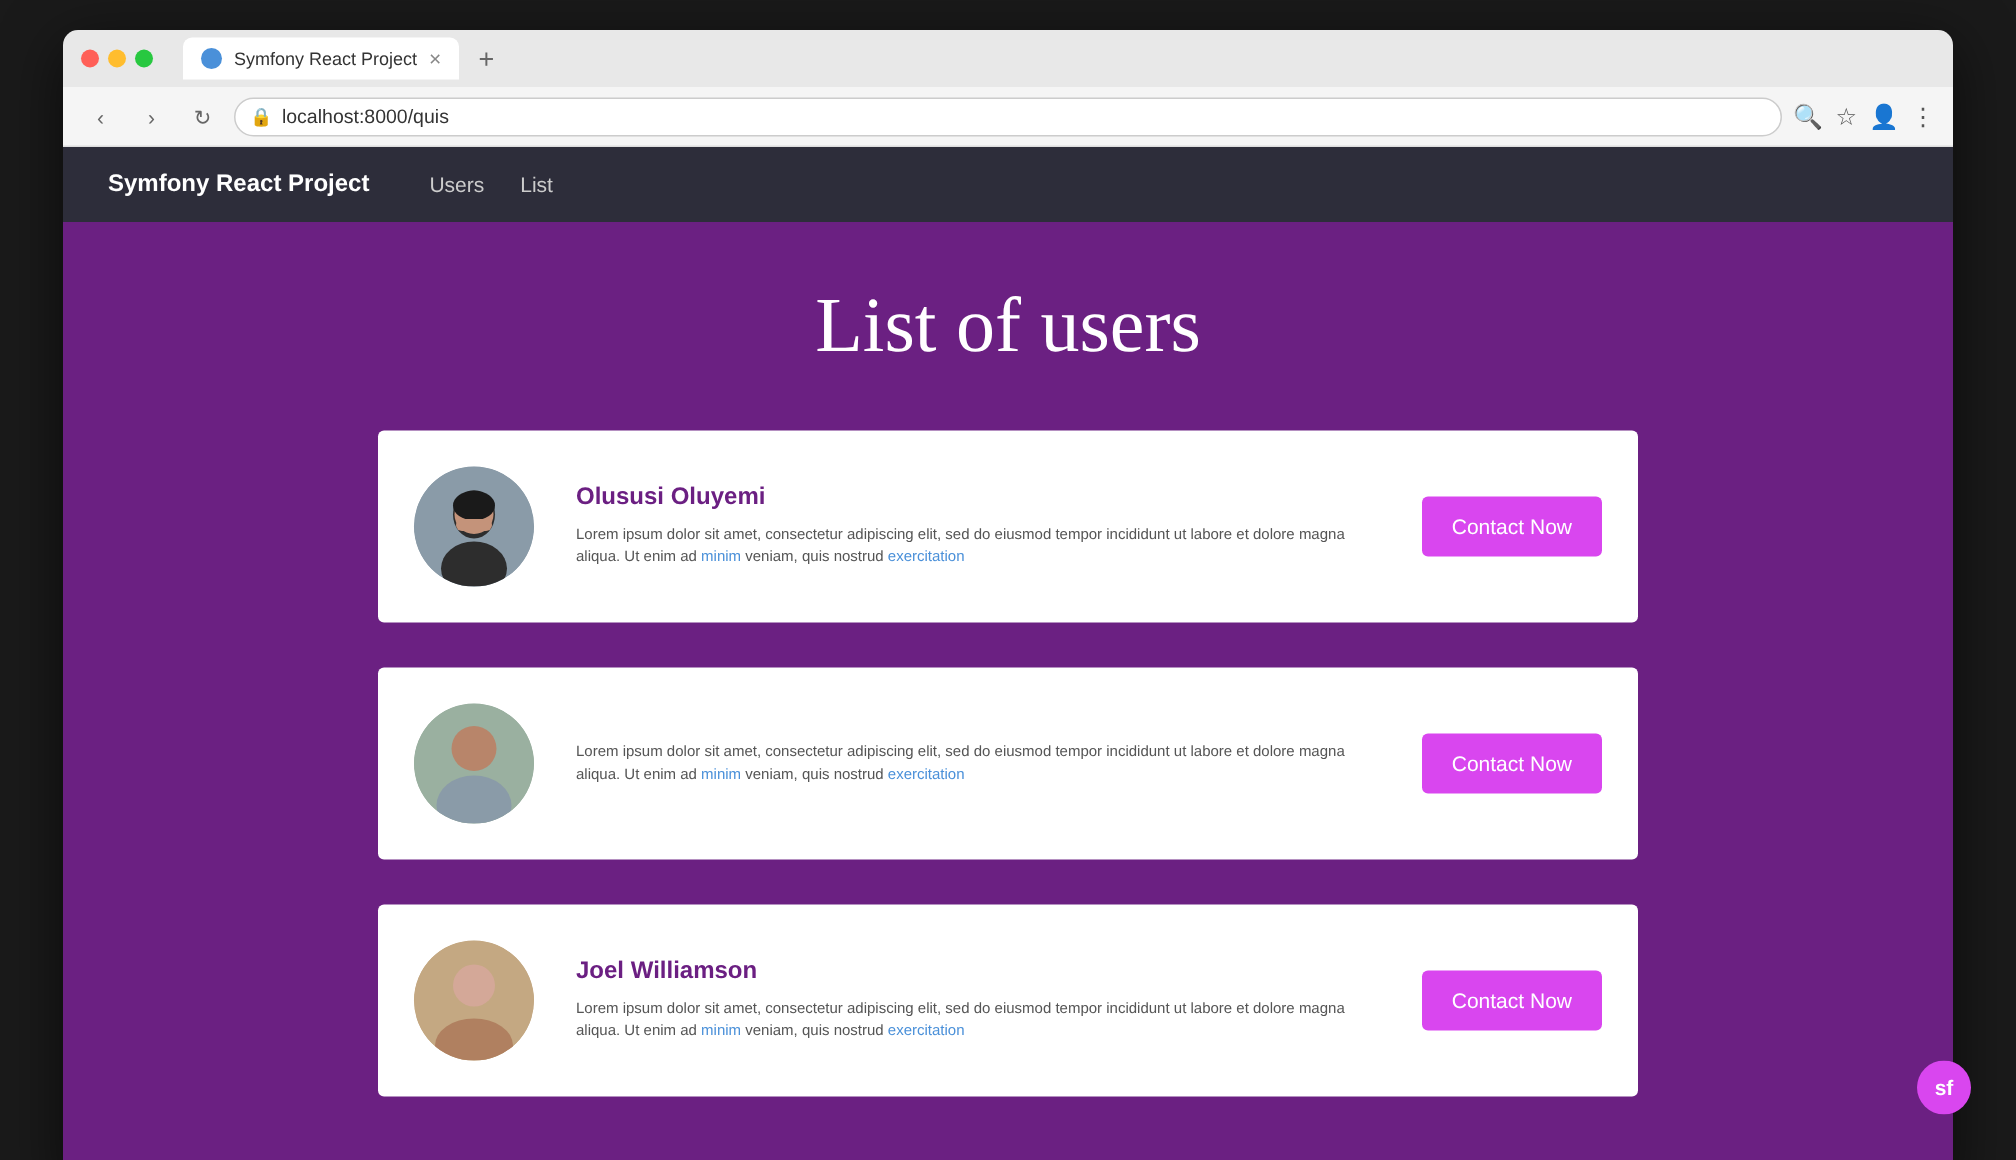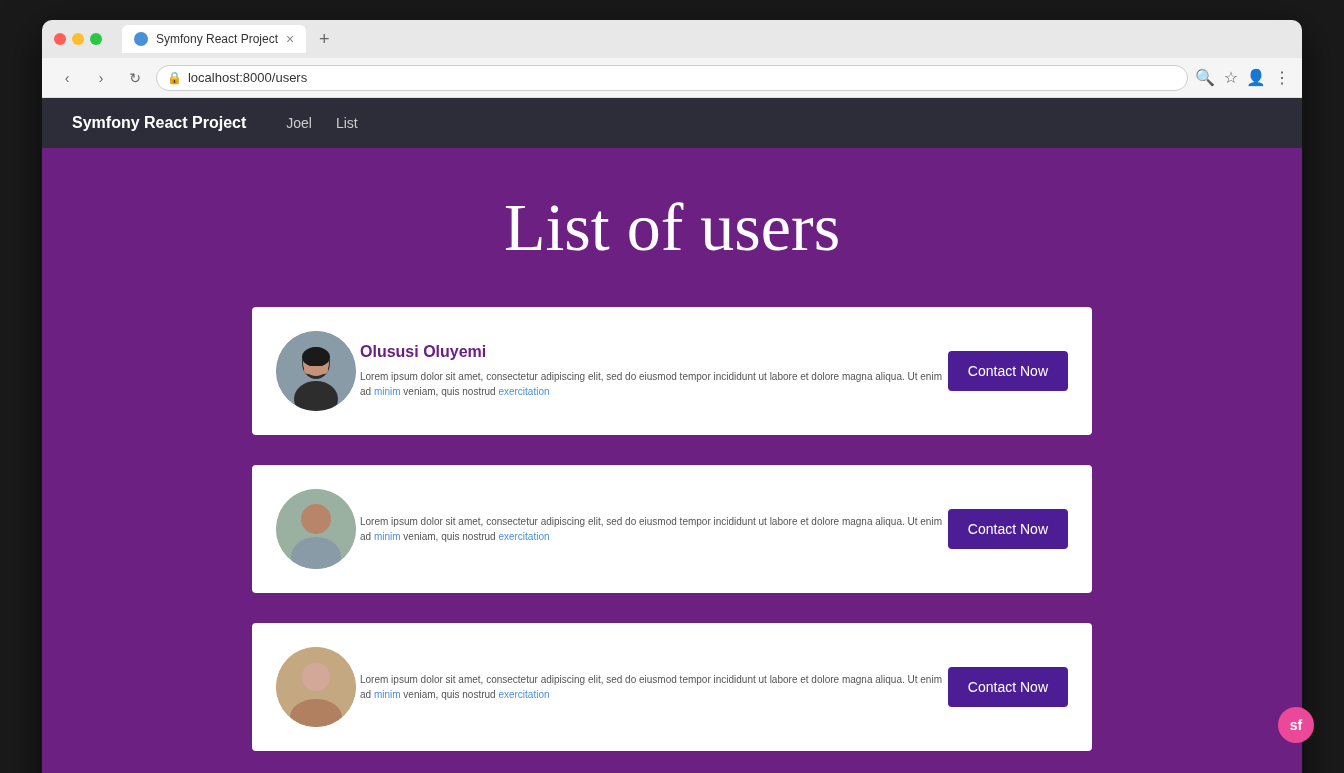--- a/index.html
+++ b/index.html
@@ -171,21 +171,21 @@
       padding: 40px 20px 60px;
     }
 
     .page-header {
       text-align: center;
       margin-bottom: 40px;
     }
 
     .page-title {
       font-family: Georgia, 'Times New Roman', serif;
-      font-size: 68px;
+      font-size: 52px;
       font-weight: normal;
       color: #fff;
       margin-bottom: 10px;
     }
 
     .page-subtitle {
       color: #e0c0ea;
       font-size: 14px;
     }
 
@@ -201,21 +201,21 @@
       flex-direction: column;
       gap: 30px;
     }
 
     .user-card {
       background: #fff;
       border-radius: 4px;
       padding: 24px;
       display: flex;
       align-items: center;
-      gap: 4px;
+      gap: 28px;
     }
 
     .user-avatar {
       width: 80px;
       height: 80px;
       border-radius: 50%;
       overflow: hidden;
       flex-shrink: 0;
       background: #ccc;
       display: flex;
@@ -234,40 +234,40 @@
       margin-bottom: 8px;
     }
 
     .user-bio {
       color: #555;
       font-size: 10px;
       line-height: 1.5;
     }
 
     .contact-btn {
-      background: #4c1d95;
+      background: #d946ef;
       color: #fff;
       border: none;
       padding: 12px 20px;
       border-radius: 4px;
       font-size: 14px;
       font-weight: 500;
       cursor: pointer;
       flex-shrink: 0;
       white-space: nowrap;
     }
 
     
     .symfony-logo {
       position: fixed;
       bottom: 30px;
       right: 30px;
       width: 36px;
       height: 36px;
-      background: #ec4899;
+      background: #d946ef;
       border-radius: 50%;
       display: flex;
       align-items: center;
       justify-content: center;
       color: #fff;
       font-size: 14px;
       font-weight: bold;
     }
 
     
@@ -295,35 +295,35 @@
       <div class="tab-new">+</div>
     </div>
   </div>
 
   <div class="browser-toolbar">
     <div class="nav-btn">‹</div>
     <div class="nav-btn">›</div>
     <div class="nav-btn">↻</div>
     <div class="address-bar">
       <span class="lock-icon">🔒</span>
-      <span>localhost:8000/users</span>
+      <span>localhost:8000/quis</span>
     </div>
     <div class="toolbar-icons">
       <span class="toolbar-icon">🔍</span>
       <span class="toolbar-icon">☆</span>
       <span class="toolbar-icon">👤</span>
       <span class="toolbar-icon">⋮</span>
     </div>
   </div>
 
   <div class="page-content">
 
     <nav class="navbar">
       <span class="navbar-brand">Symfony React Project</span>
-      <a class="navbar-link">Joel</a>
+      <a class="navbar-link">Users</a>
       <a class="navbar-link">List</a>
     </nav>
 
     <div class="main-content">
       <div class="page-header">
         <h1 class="page-title">List of users</h1>
       </div>
 
       <div class="users-container">
 
@@ -367,20 +367,21 @@
         <div class="user-card" style="margin-bottom: 0;">
           <div class="user-avatar avatar-3">
             <svg width="80" height="80" viewBox="0 0 80 80" xmlns="http://www.w3.org/2000/svg">
               <rect width="80" height="80" rx="40" fill="#c4a882"></rect>
               <circle cx="40" cy="30" r="14" fill="#d4a898"></circle>
               <path d="M18 72 Q40 58 62 72" fill="#b08060"></path>
               <ellipse cx="40" cy="70" rx="26" ry="18" fill="#b08060"></ellipse>
             </svg>
           </div>
           <div class="user-info">
+            <div class="user-name">Joel Williamson</div>
             <div class="user-bio">
               <span>Lorem ipsum dolor sit amet, consectetur adipiscing elit, sed do eiusmod tempor incididunt ut labore et dolore magna aliqua. Ut enim ad <span style="color:#4a90d9">minim</span> veniam, quis nostrud <span style="color:#4a90d9">exercitation</span></span>
             </div>
           </div>
           <button class="contact-btn">Contact Now</button>
         </div>
 
       </div>
     </div>
   </div>

